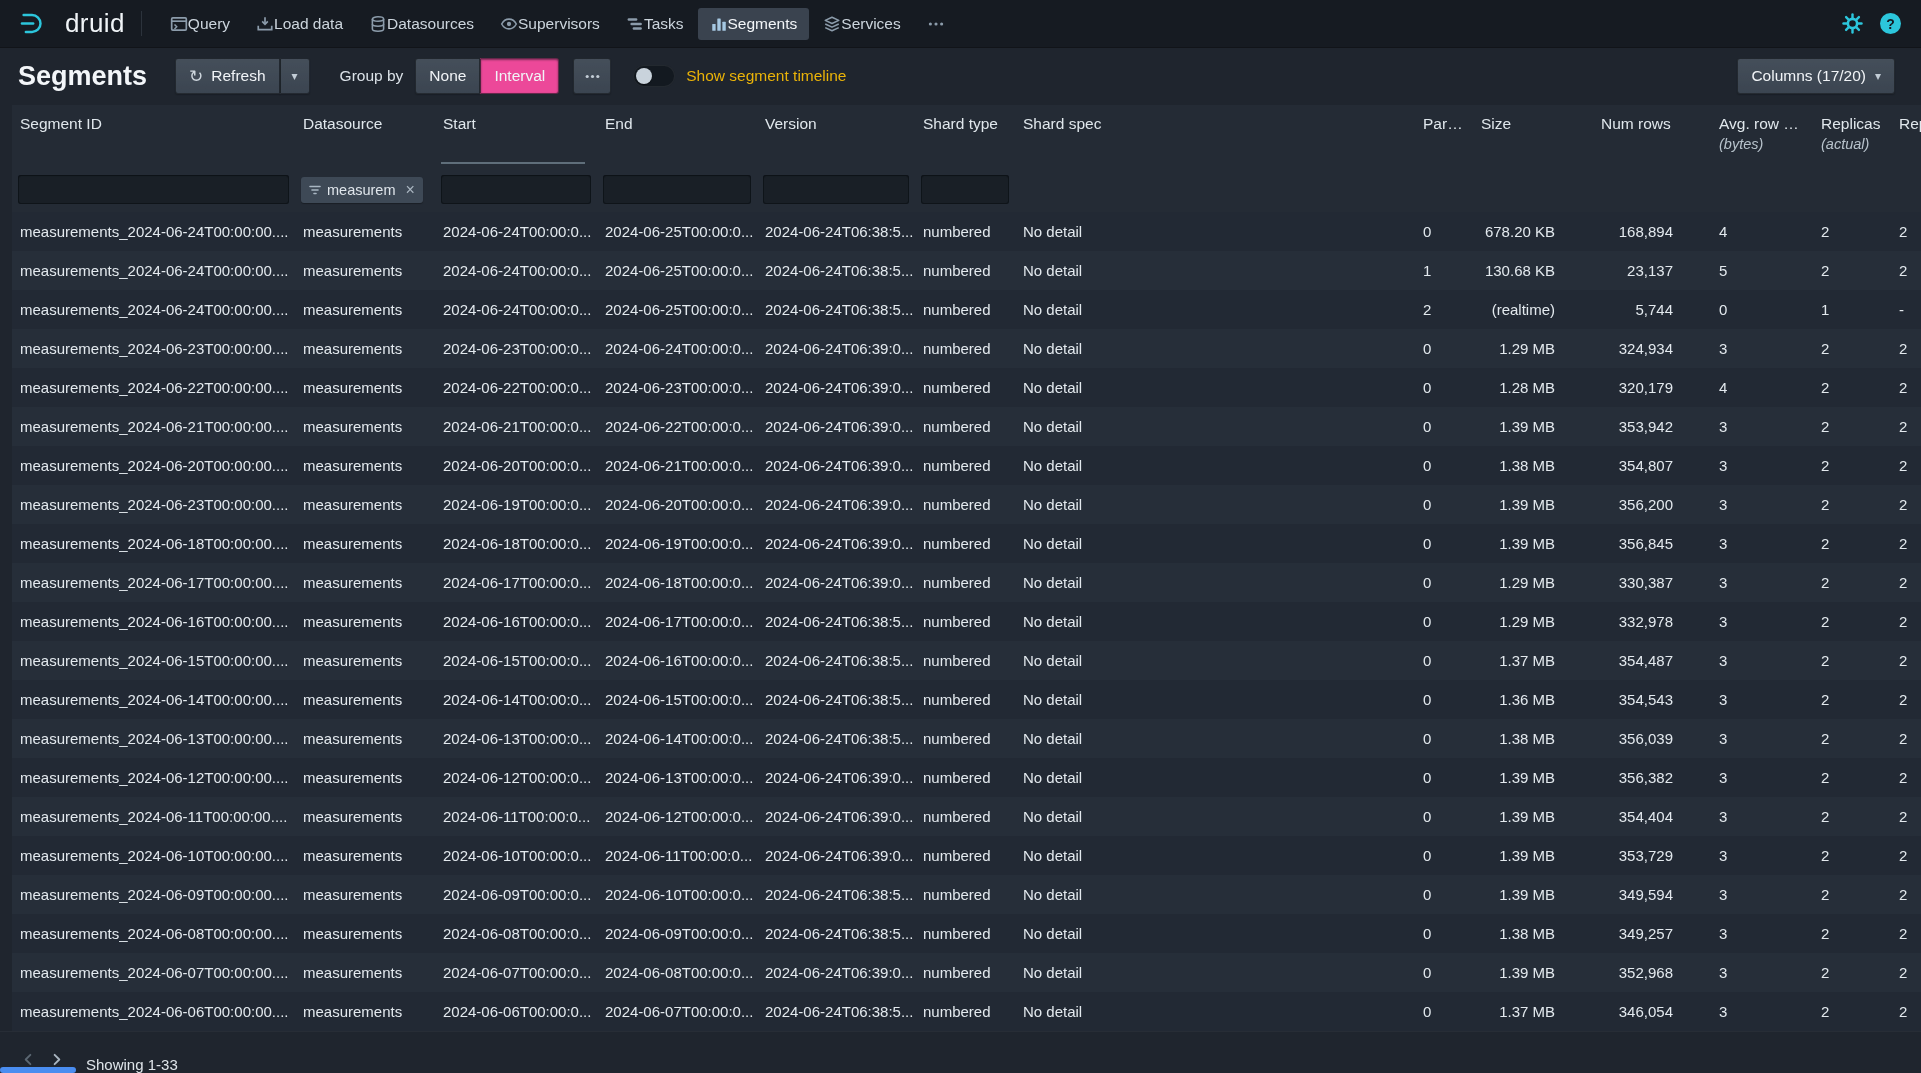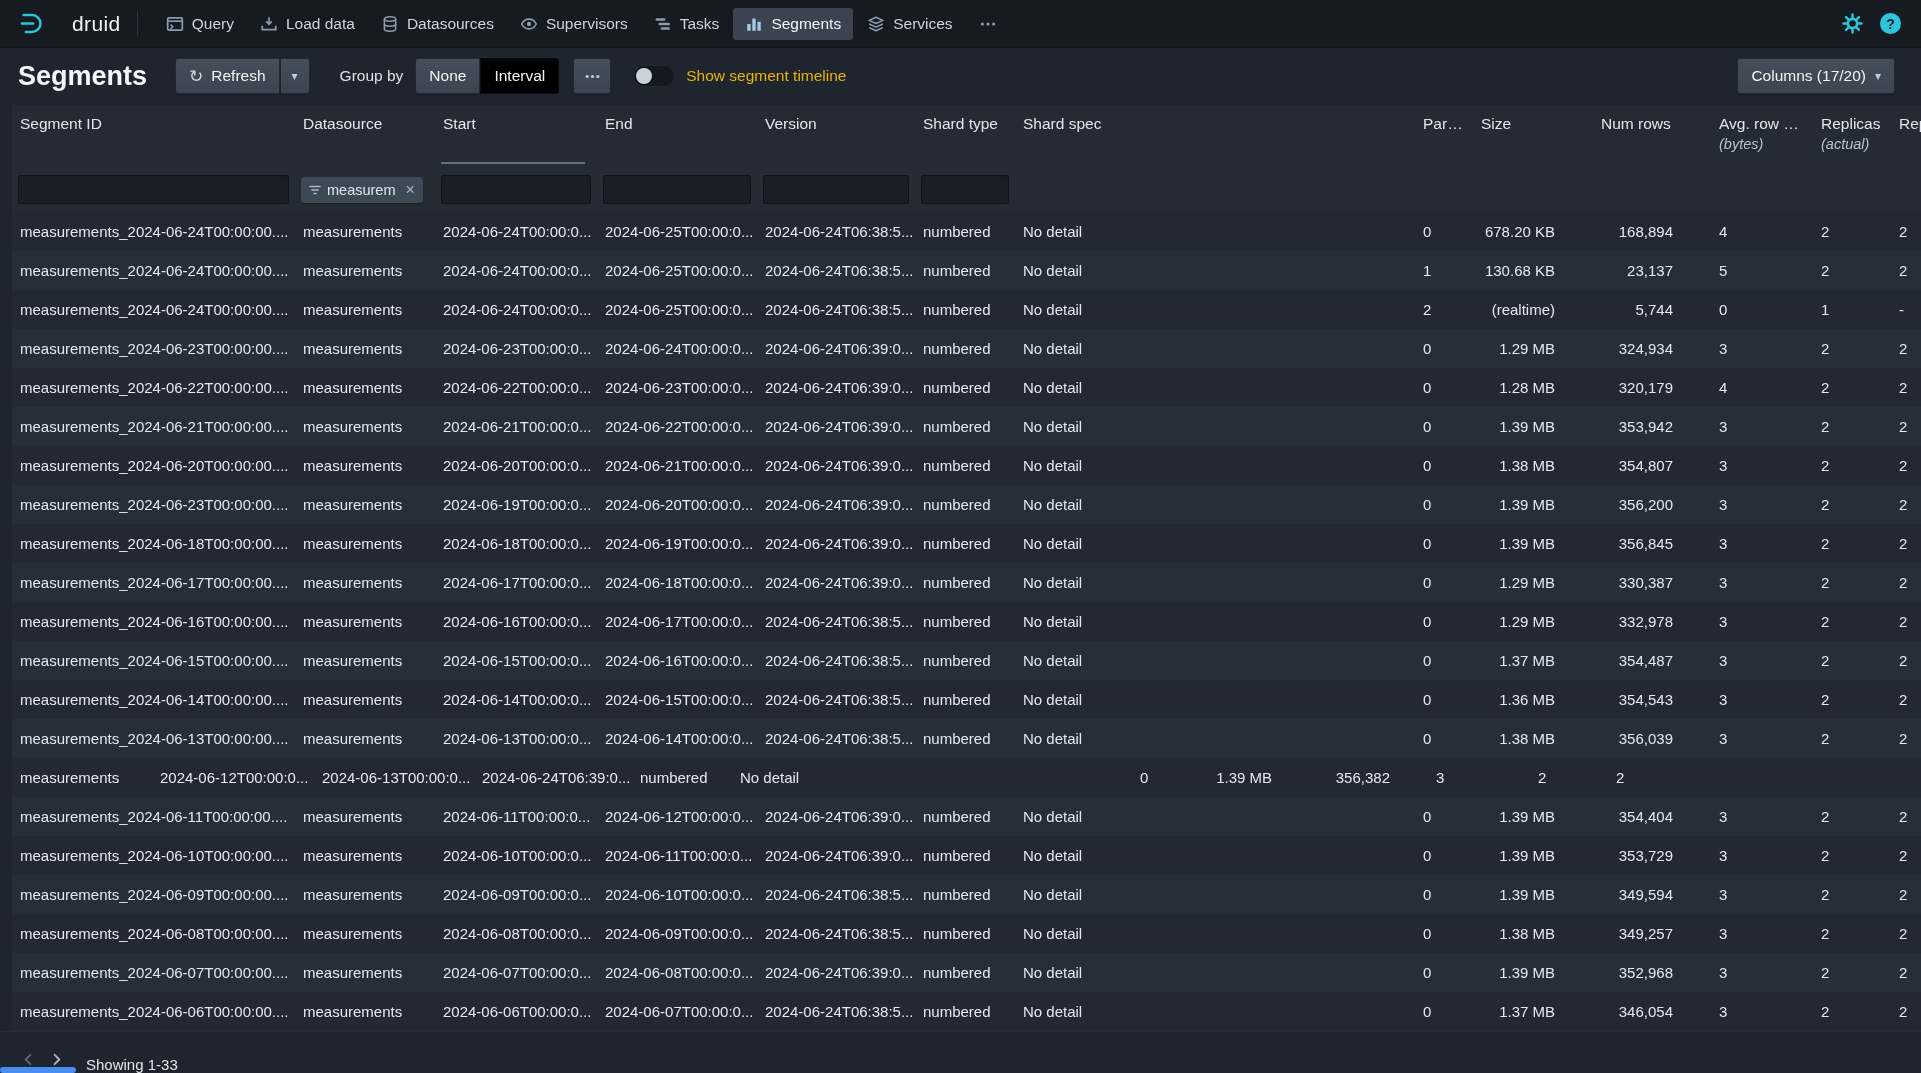--- a/index.html
+++ b/index.html
@@ -8,24 +8,24 @@
     font-family: "Liberation Sans", sans-serif;
     background:#1f252e; color:#e5eaef;
     -webkit-font-smoothing:antialiased;
   }
   
   .navbar {
     height:47px; background:#161b22; display:flex; align-items:center;
     padding:0 20px 0 18px; box-shadow:0 1px 0 rgba(0,0,0,.45); position:relative; z-index:5;
   }
   .logo { width:27px; height:27px; display:flex; align-items:center; }
-  .brand { margin-left:27px; font-size:21px; color:#f0f4f7; letter-spacing:.4px; }
+  .brand { margin-left:20px; font-size:26px; color:#f0f4f7; letter-spacing:.4px; }
   .nav-divider { width:1px; height:25px; background:#2c333c; margin:0 16px; }
   .nav-item {
-    display:flex; gap:8px; padding:7px 12px; margin-right:2px;
+    display:flex; padding:7px 12px; margin-right:2px;
     border-radius:3px; font-size:15.5px; color:#ccd5dd; cursor:pointer; white-space:nowrap;
   }
   .nav-item .nav-ico { display:flex; color:#8c9cab; }
   .nav-item.active { background:#3a434f; color:#f3f6f9; }
   .nav-item.active .nav-ico { color:#a6c8e2; }
   .nav-right { margin-left:auto; display:flex; align-items:center; gap:17px; }
   .gear { display:flex; cursor:pointer; color:#2cc6dc; }
   .help {
     width:21px; height:21px; border-radius:50%; background:#2cc6dc; color:#141922;
     font-weight:bold; font-size:14px; display:flex; align-items:center; justify-content:center; cursor:pointer;
@@ -33,21 +33,21 @@
   svg.ico { display:block; }
   
   .toolbar { height:58px; display:flex; align-items:center; padding:0 26px 0 18px; }
   .page-title { font-size:27px; font-weight:bold; color:#f3f6f9; margin-right:28px; }
   .btn {
     display:inline-flex; align-items:center; justify-content:center; height:36px; padding:0 13px;
     background:#3b4551; background-image:linear-gradient(to bottom, rgba(255,255,255,.05), rgba(255,255,255,0));
     border:1px solid rgba(17,20,24,.6); box-shadow:0 1px 1px rgba(17,20,24,.4);
     border-radius:3px; color:#f1f4f7; font-size:15.5px; cursor:pointer; white-space:nowrap;
   }
-  .btn.pressed { background:#000000; background-image:none; box-shadow:inset 0 1px 2px rgba(17,20,24,.5); }
+  .btn.pressed { background:#ec4899; background-image:none; box-shadow:inset 0 1px 2px rgba(17,20,24,.5); }
   .btn-group { display:flex; }
   .btn-group .btn:first-child { border-radius:3px 0 0 3px; }
   .btn-group .btn:last-child { border-radius:0 3px 3px 0; border-left:1px solid rgba(17,20,24,.7); }
   .caret { font-size:12px; color:#c2ccd5; }
   .refresh-ico { font-size:17px; margin-right:8px; color:#cfd7de; line-height:1; }
   .group-by-label { margin-left:30px; margin-right:12px; font-size:15.5px; color:#dbe2e8; }
   .dots-btn { width:38px; margin-left:14px; padding:0; }
   .dots-btn svg { display:block; }
   .switch { margin-left:22px; width:42px; height:22px; border-radius:11px; background:rgba(14,18,24,.65);
     box-shadow:inset 0 0 0 1px rgba(255,255,255,.07); position:relative; cursor:pointer; flex:none; }
@@ -503,20 +503,21 @@
         <div class="td c5">numbered</div>
         <div class="td c6">No detail</div>
         <div class="td c7">0</div>
         <div class="td c8 num">1.38 MB</div>
         <div class="td c9 num">356,039</div>
         <div class="td c10">3</div>
         <div class="td c11">2</div>
         <div class="td c12">2</div>
       </div>
       <div class="tr">
+        <div class="td c0">measurements_2024-06-12T00:00:00....</div>
         <div class="td c1">measurements</div>
         <div class="td c2">2024-06-12T00:00:0...</div>
         <div class="td c3">2024-06-13T00:00:0...</div>
         <div class="td c4">2024-06-24T06:39:0...</div>
         <div class="td c5">numbered</div>
         <div class="td c6">No detail</div>
         <div class="td c7">0</div>
         <div class="td c8 num">1.39 MB</div>
         <div class="td c9 num">356,382</div>
         <div class="td c10">3</div>

